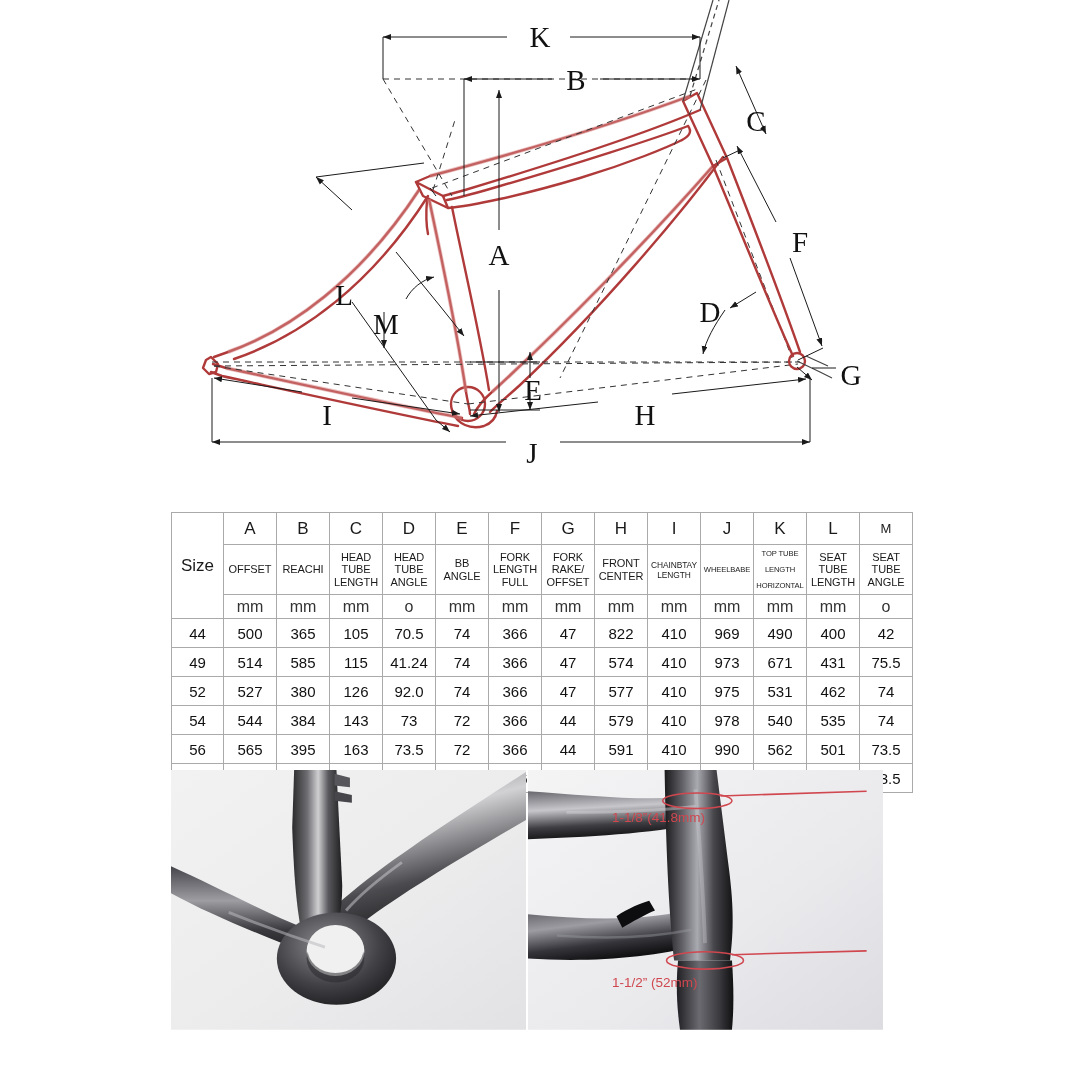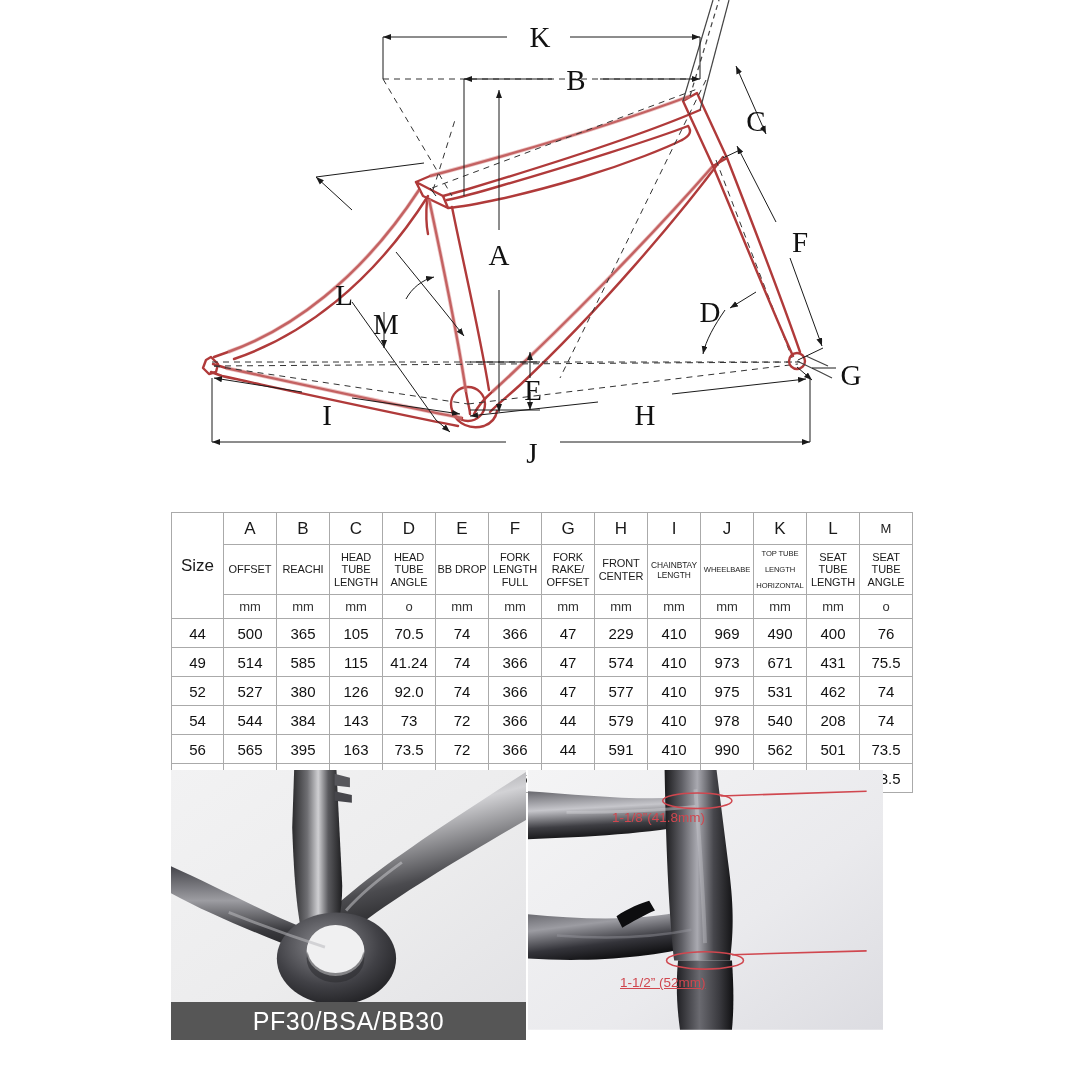--- a/index.html
+++ b/index.html
@@ -53,21 +53,21 @@
     font-size:10.5px;
     line-height:11.5px;
     font-family:"Liberation Sans", sans-serif;
     letter-spacing:-0.1px;
   }
   tr.r-name td.nm-big{font-size:11px;line-height:12.5px;}
   tr.r-name td.nm-small{font-size:8.4px;line-height:10px;}
   tr.r-name td.nm-xsmall{font-size:7.6px;line-height:16px;}
   tr.r-unit td{
     height:23px;
-    font-size:13px;
+    font-size:16px;
     color:#333;
   }
   tr.r-data td{
     height:28px;
     font-size:15px;
     color:#111;
   }
   td.size-cell{
     font-size:23px;
     font-family:"Liberation Sans", sans-serif;
@@ -99,21 +99,21 @@
     font-family:"Liberation Sans", sans-serif;
   }
   .annot{
     position:absolute;
     color:#d0474f;
     font-size:13.5px;
     font-family:"Liberation Sans", sans-serif;
     white-space:nowrap;
   }
   #annot-top{left:84px;top:40px;}
-  #annot-bottom{left:92px;top:205px;text-decoration:underline;}
+  #annot-bottom{left:84px;top:205px;}
 </style>
 </head>
 <body>
 
 <div id="page">
 
   <div id="diagram-panel">
     <svg id="diagram-svg" width="1080" height="500" viewBox="0 0 1080 500">
       <defs>
         <marker id="arrA" markerWidth="9" markerHeight="9" refX="8" refY="3" orient="auto" markerUnits="userSpaceOnUse">
@@ -311,21 +311,21 @@
             <td>J</td>
             <td>K</td>
             <td>L</td>
             <td class="letter-m">M</td>
           </tr>
         <tr class="r-name" id="row-names">
             <td class="nm-big">OFFSET</td>
             <td class="nm-big">REACHI</td>
             <td class="nm-big">HEAD<br>TUBE<br>LENGTH</td>
             <td class="nm-big">HEAD<br>TUBE<br>ANGLE</td>
-            <td class="nm-big">BB DROP</td>
+            <td class="nm-big">BB ANGLE</td>
             <td class="nm-big">FORK<br>LENGTH<br>FULL</td>
             <td class="nm-big">FORK<br>RAKE/<br>OFFSET</td>
             <td class="nm-big">FRONT<br>CENTER</td>
             <td class="nm-small">CHAINBTAY<br>LENGTH</td>
             <td class="nm-xsmall">WHEELBABE</td>
             <td class="nm-xsmall">TOP TUBE<br>LENGTH<br>HORIZONTAL</td>
             <td class="nm-big">SEAT<br>TUBE<br>LENGTH</td>
             <td class="nm-big">SEAT<br>TUBE<br>ANGLE</td>
           </tr>
         <tr class="r-unit" id="row-units">
@@ -345,26 +345,26 @@
           </tr>
       <tr class="r-data">
             <td class="size-val">44</td>
             <td>500</td>
             <td>365</td>
             <td>105</td>
             <td>70.5</td>
             <td>74</td>
             <td>366</td>
             <td>47</td>
-            <td>229</td>
+            <td>822</td>
             <td>410</td>
             <td>969</td>
             <td>490</td>
             <td>400</td>
-            <td>76</td>
+            <td>42</td>
           </tr>
           <tr class="r-data">
             <td class="size-val">49</td>
             <td>514</td>
             <td>585</td>
             <td>115</td>
             <td>41.24</td>
             <td>74</td>
             <td>366</td>
             <td>47</td>
@@ -397,21 +397,21 @@
             <td>384</td>
             <td>143</td>
             <td>73</td>
             <td>72</td>
             <td>366</td>
             <td>44</td>
             <td>579</td>
             <td>410</td>
             <td>978</td>
             <td>540</td>
-            <td>208</td>
+            <td>535</td>
             <td>74</td>
           </tr>
           <tr class="r-data">
             <td class="size-val">56</td>
             <td>565</td>
             <td>395</td>
             <td>163</td>
             <td>73.5</td>
             <td>72</td>
             <td>366</td>
@@ -490,21 +490,20 @@
         <ellipse cx="171" cy="188" rx="30" ry="26" fill="#f2f2f3"></ellipse>
         <ellipse cx="171" cy="196" rx="30" ry="25" fill="#2a2a2e" opacity="0.55"></ellipse>
         <ellipse cx="171" cy="186" rx="29" ry="25" fill="#f0f0f1"></ellipse>
 
         <path d="M60,148 C100,164 135,176 160,184" stroke="#b9b9be" stroke-width="3" fill="none" opacity="0.55"></path>
         <path d="M240,96 C215,114 196,130 182,146" stroke="#cdcdd2" stroke-width="3" fill="none" opacity="0.5"></path>
 
         <path d="M170,4 L186,8 L186,18 L170,16 z" fill="#56565b"></path>
         <path d="M170,22 L188,26 L188,34 L170,32 z" fill="#46464b"></path>
       </svg>
-      <div class="caption-bar">PF30/BSA/BB30</div>
     </div>
 
     <div class="photo right">
       <svg class="ph-bg" viewBox="0 0 369 270" preserveAspectRatio="none">
         <defs>
           <linearGradient id="bgR" x1="0" y1="0" x2="1" y2="1">
             <stop offset="0%" stop-color="#f4f4f5"></stop>
             <stop offset="60%" stop-color="#eaeaed"></stop>
             <stop offset="100%" stop-color="#dcdce1"></stop>
           </linearGradient>

